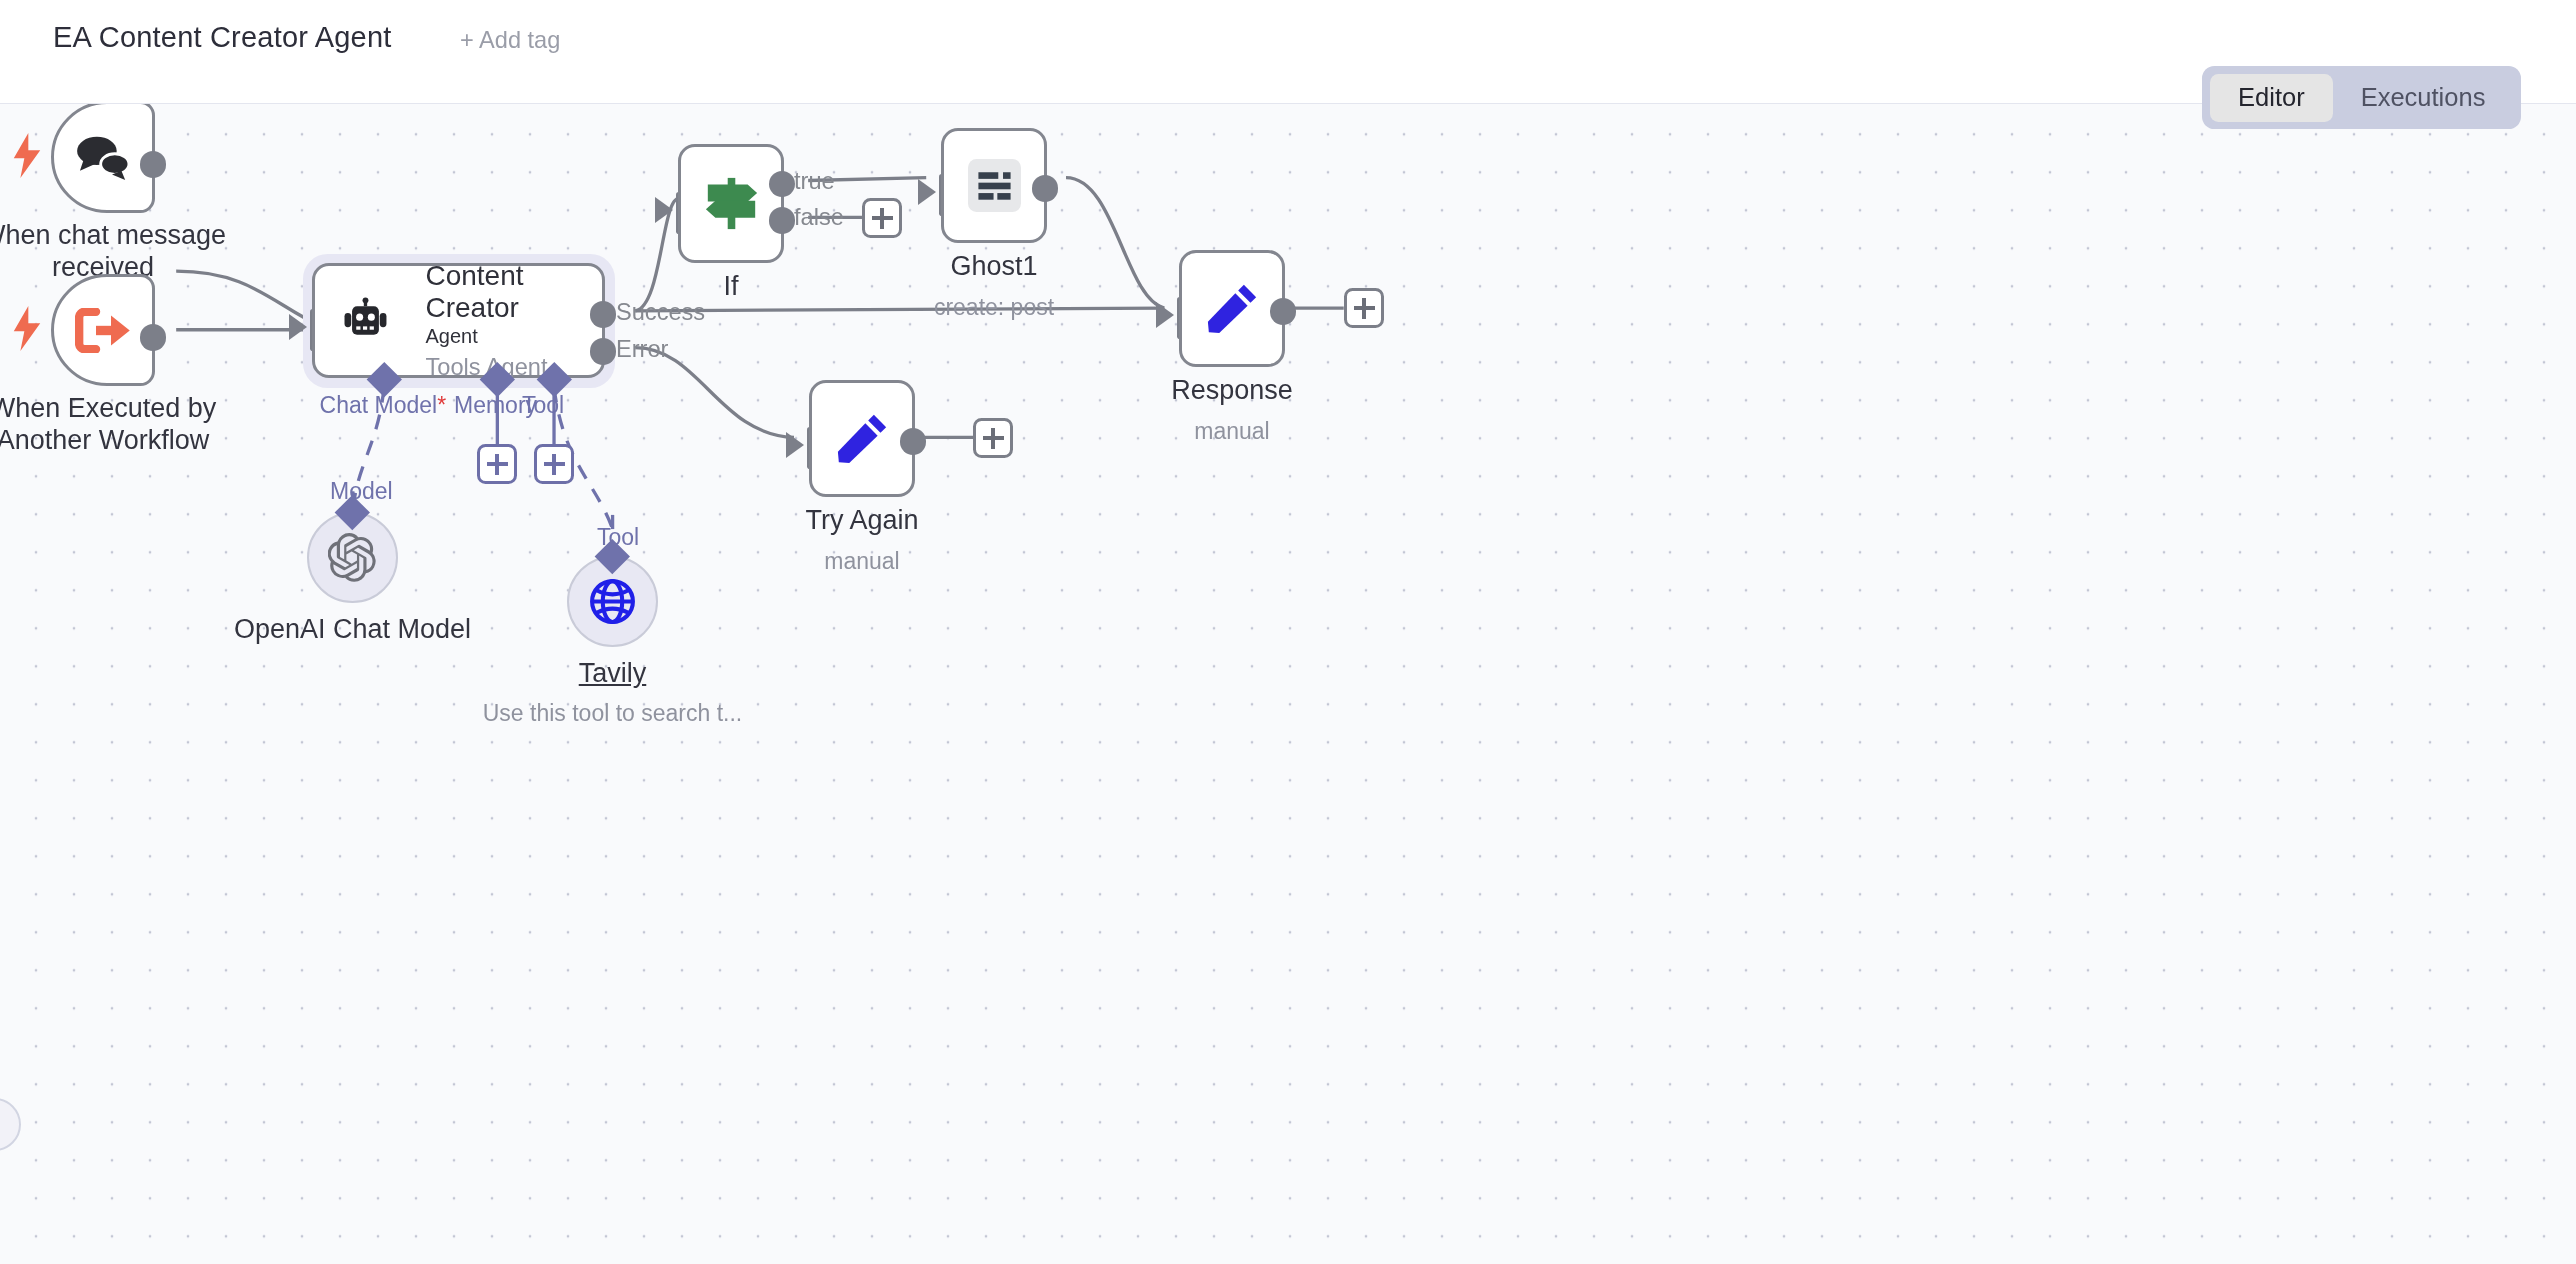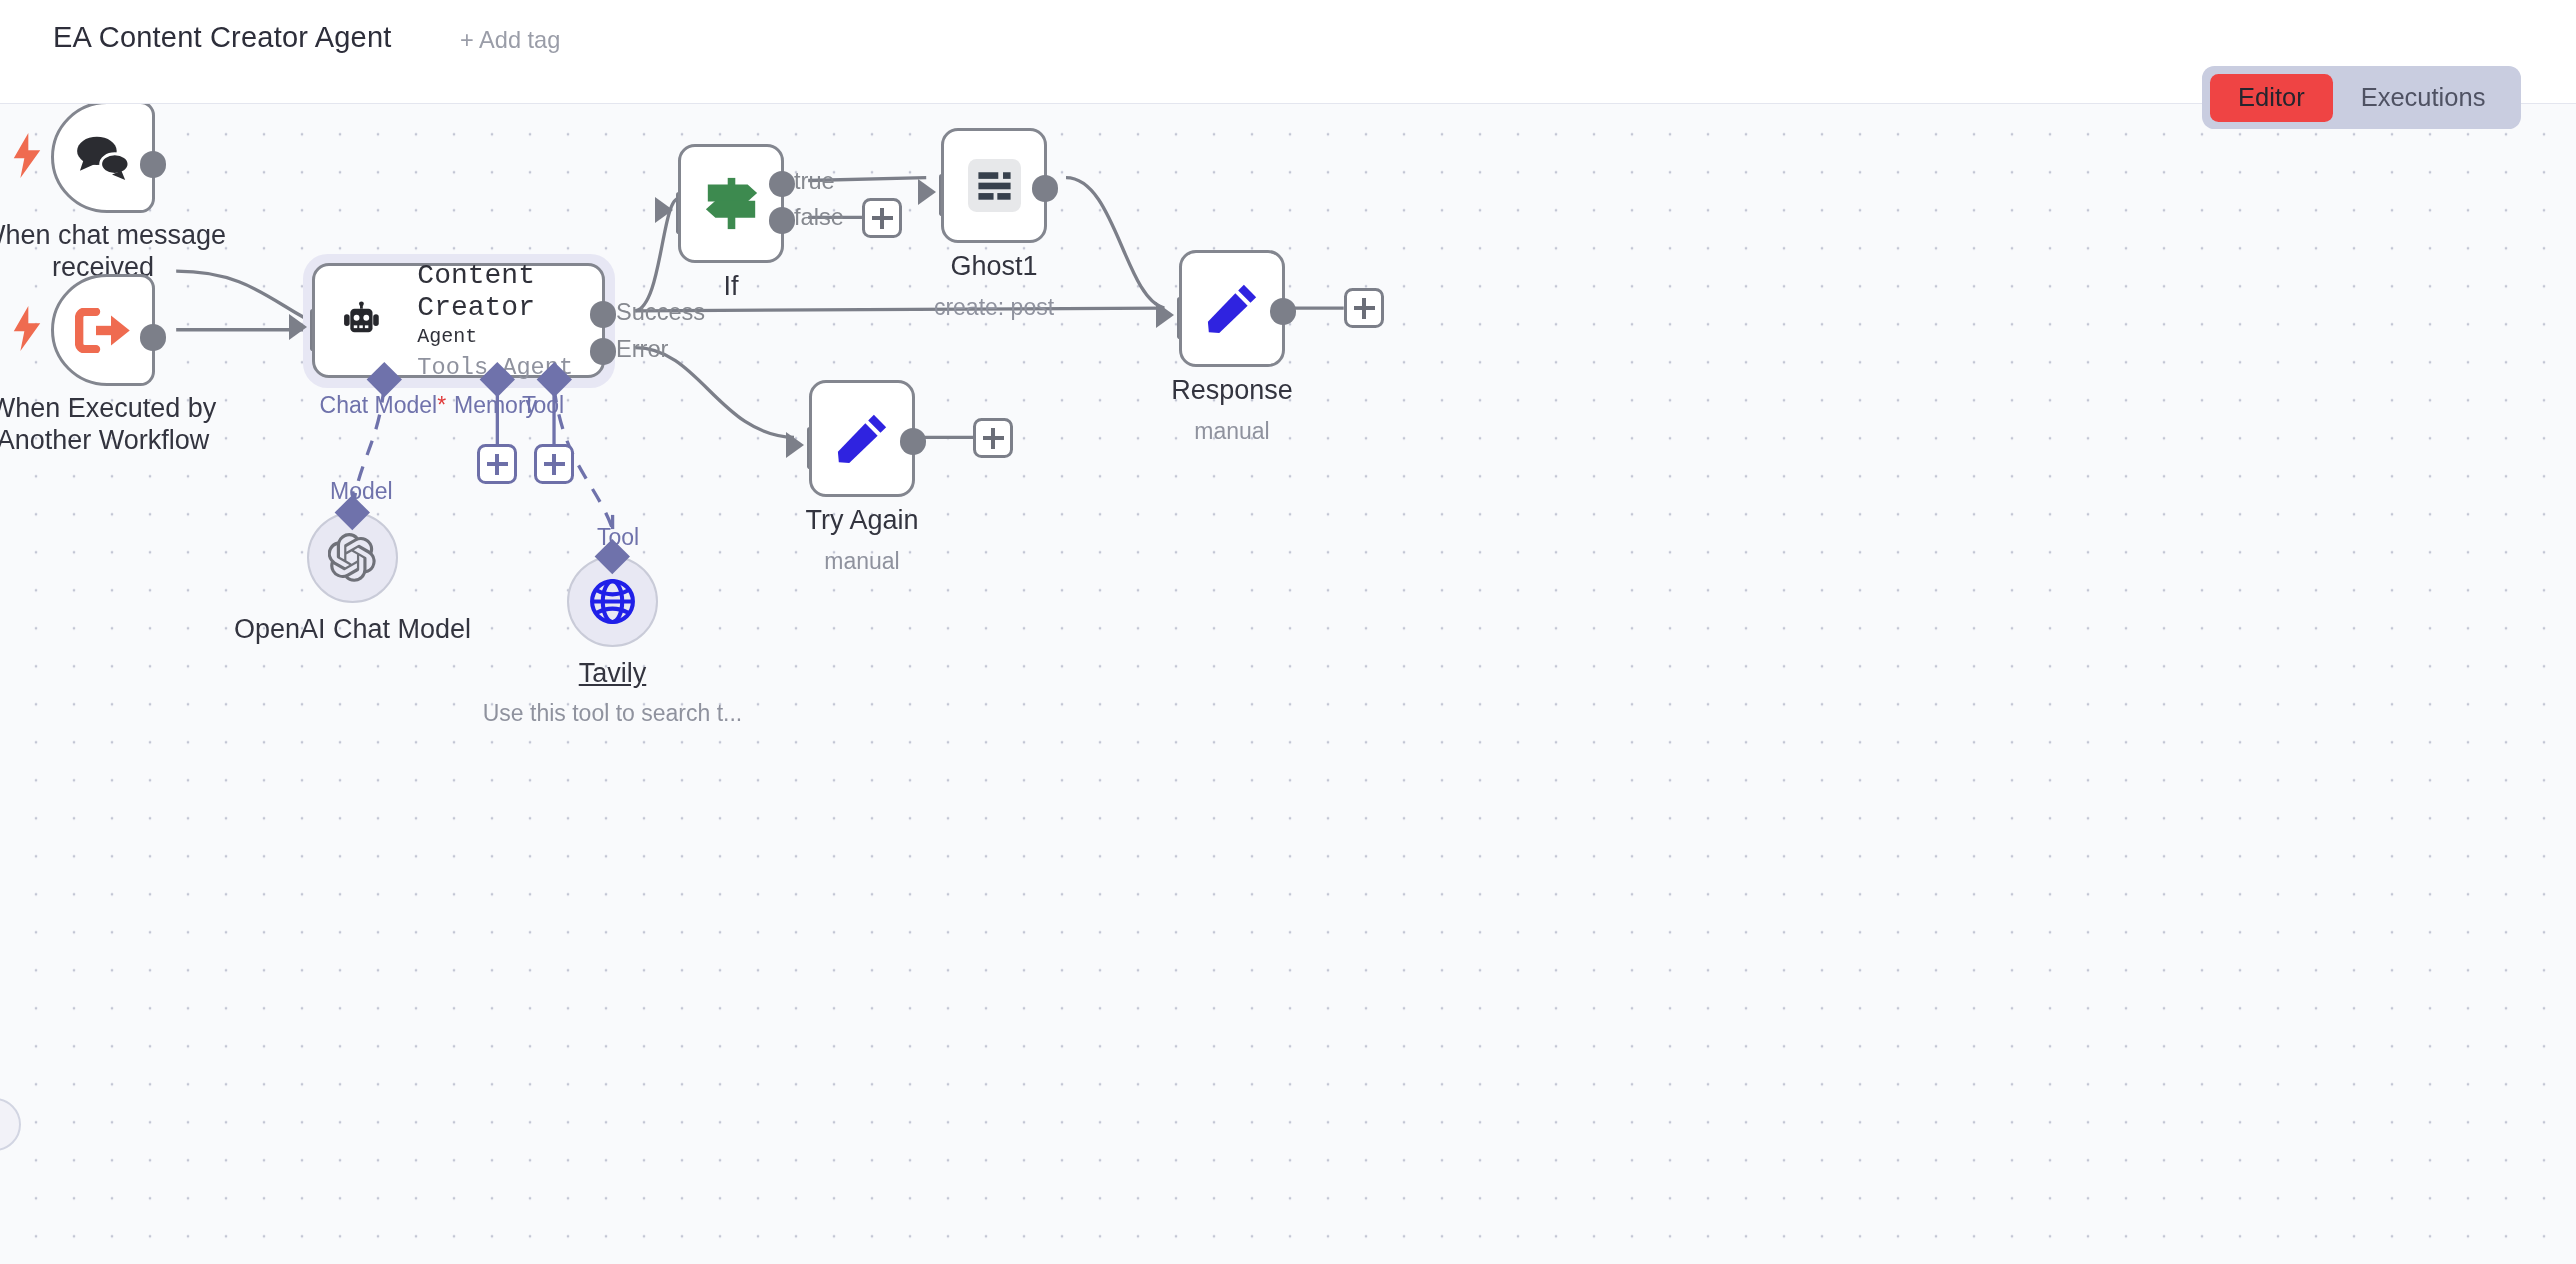--- a/index.html
+++ b/index.html
@@ -36,21 +36,21 @@
     position: absolute; right: 55px; top: 66px;
     background: #c9cde0; border-radius: 12.3px;
     padding: 7.6px; display: flex; gap: 0;
     z-index: 40;
   }
   .tab {
     font-size: 25.5px; color: #4f5263;
     padding: 11.3px 28px; border-radius: 8.5px;
     cursor: pointer; white-space: nowrap; line-height: 1;
   }
-  .tab.active { background: #ef4444; color: #24252e; }
+  .tab.active { background: #e5e5e5; color: #24252e; }
 
   
   #canvas {
     position: absolute; top: 104px; left: 0;
     width: 2576px; height: 1160px;
     background-color: #f9fafc;
     background-image: radial-gradient(circle, #c3c6d4 1.5px, transparent 1.6px);
     background-size: 38px 38px;
     background-position: 17px 11.3px;
     overflow: hidden;
@@ -234,21 +234,21 @@
         <div class="dot-out" style="right:-14px; top:47px;"></div>
       </div>
       <div class="node-label" style="top:119px; width:321px;">When Executed by
 Another Workflow</div>
     </div>
 
     <div class="node" style="left:312px; top:159px;">
       <div class="halo" style="left:-9.4px; top:-9.4px; width:312px; height:134px;"></div>
       <div class="in-arrow" style="left:-23px; top:51px;"></div>
       <div class="in-port" style="left:-1.9px; top:46px;"></div>
-      <div class="box" style="width:293px; height:115px; justify-content:space-between; padding-left:26.5px; gap:37px;font-family:Liberation Mono, monospace;">
+      <div class="box" style="width:293px; height:115px; justify-content:space-between; padding-left:26.5px; gap:37px;">
         <svg width="53" height="49" viewBox="0 0 56 52">
           <rect x="26" y="0" width="4" height="9" fill="#26272c"></rect>
           <circle cx="28" cy="2" r="3.5" fill="#26272c"></circle>
           <rect x="12" y="9" width="32" height="34" rx="6" fill="#26272c"></rect>
           <rect x="3" y="17" width="8" height="17" rx="4" fill="#26272c"></rect>
           <rect x="45" y="17" width="8" height="17" rx="4" fill="#26272c"></rect>
           <circle cx="21" cy="22" r="4.2" fill="#ffffff"></circle>
           <circle cx="35" cy="22" r="4.2" fill="#ffffff"></circle>
           <rect x="17" y="33" width="5" height="4" fill="#ffffff"></rect>
           <rect x="25" y="33" width="5" height="4" fill="#ffffff"></rect>

